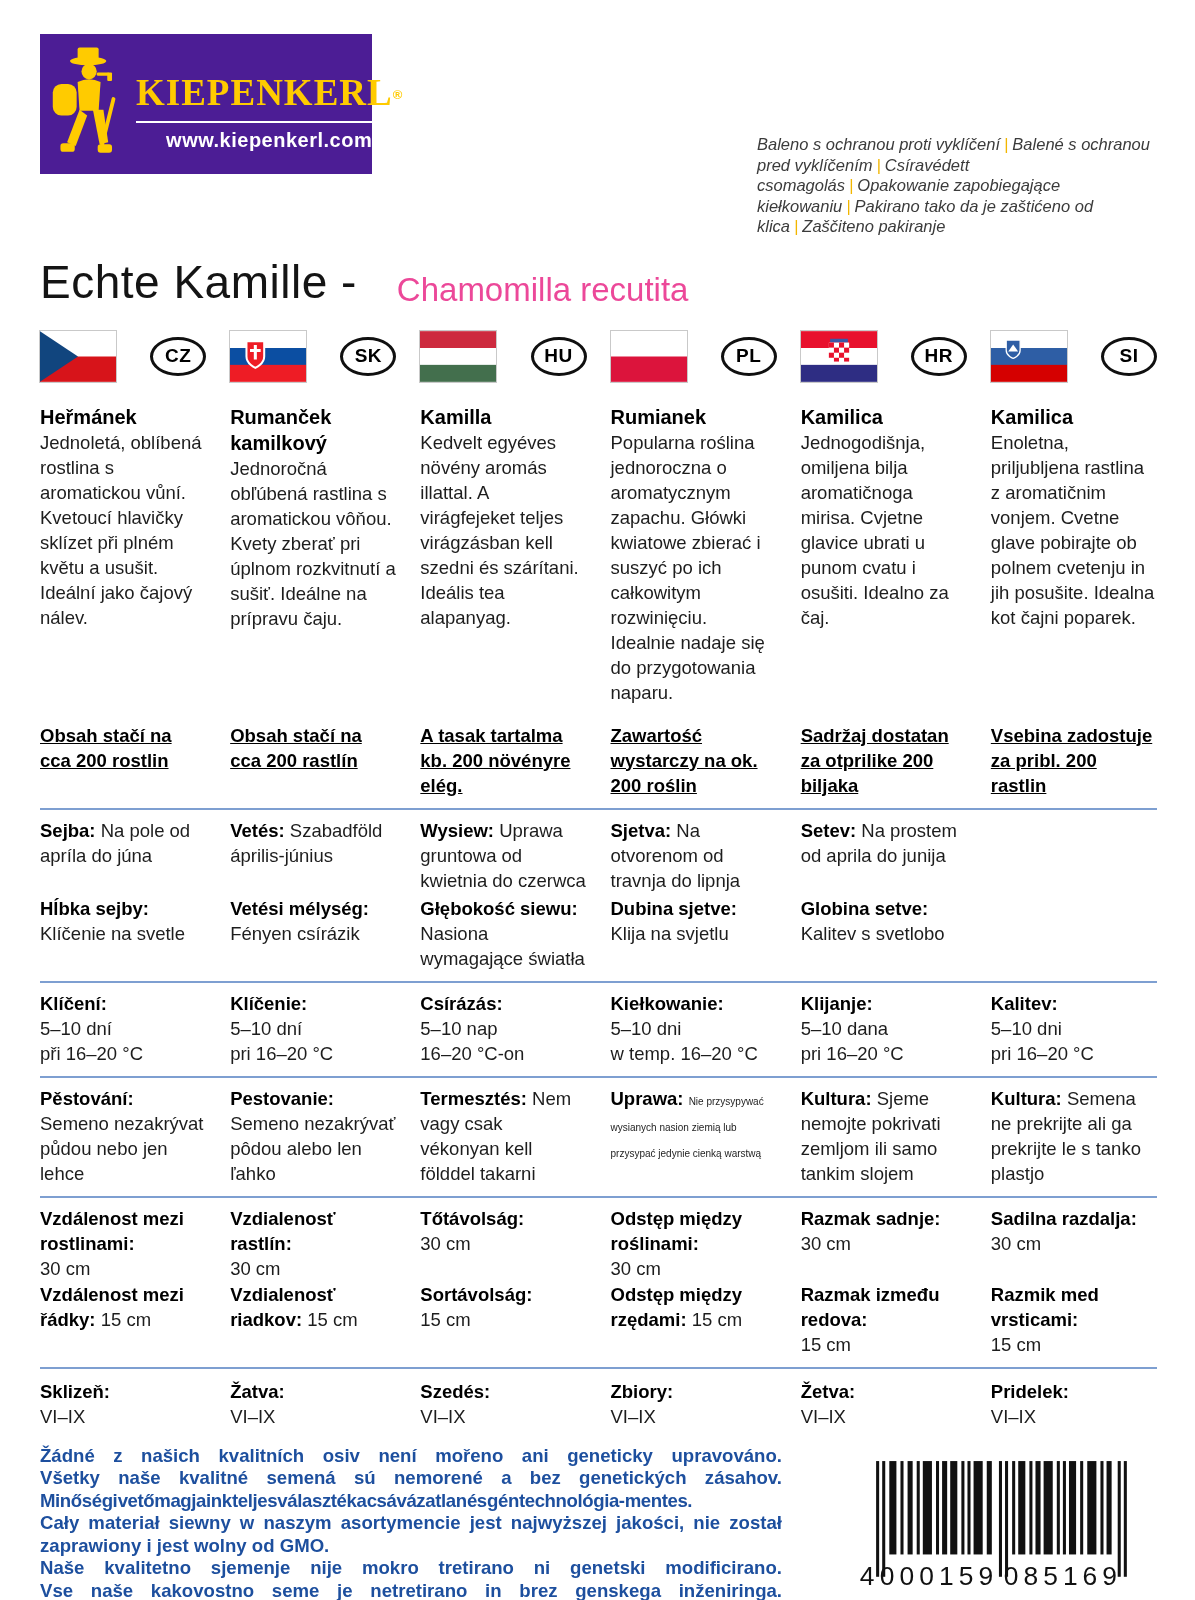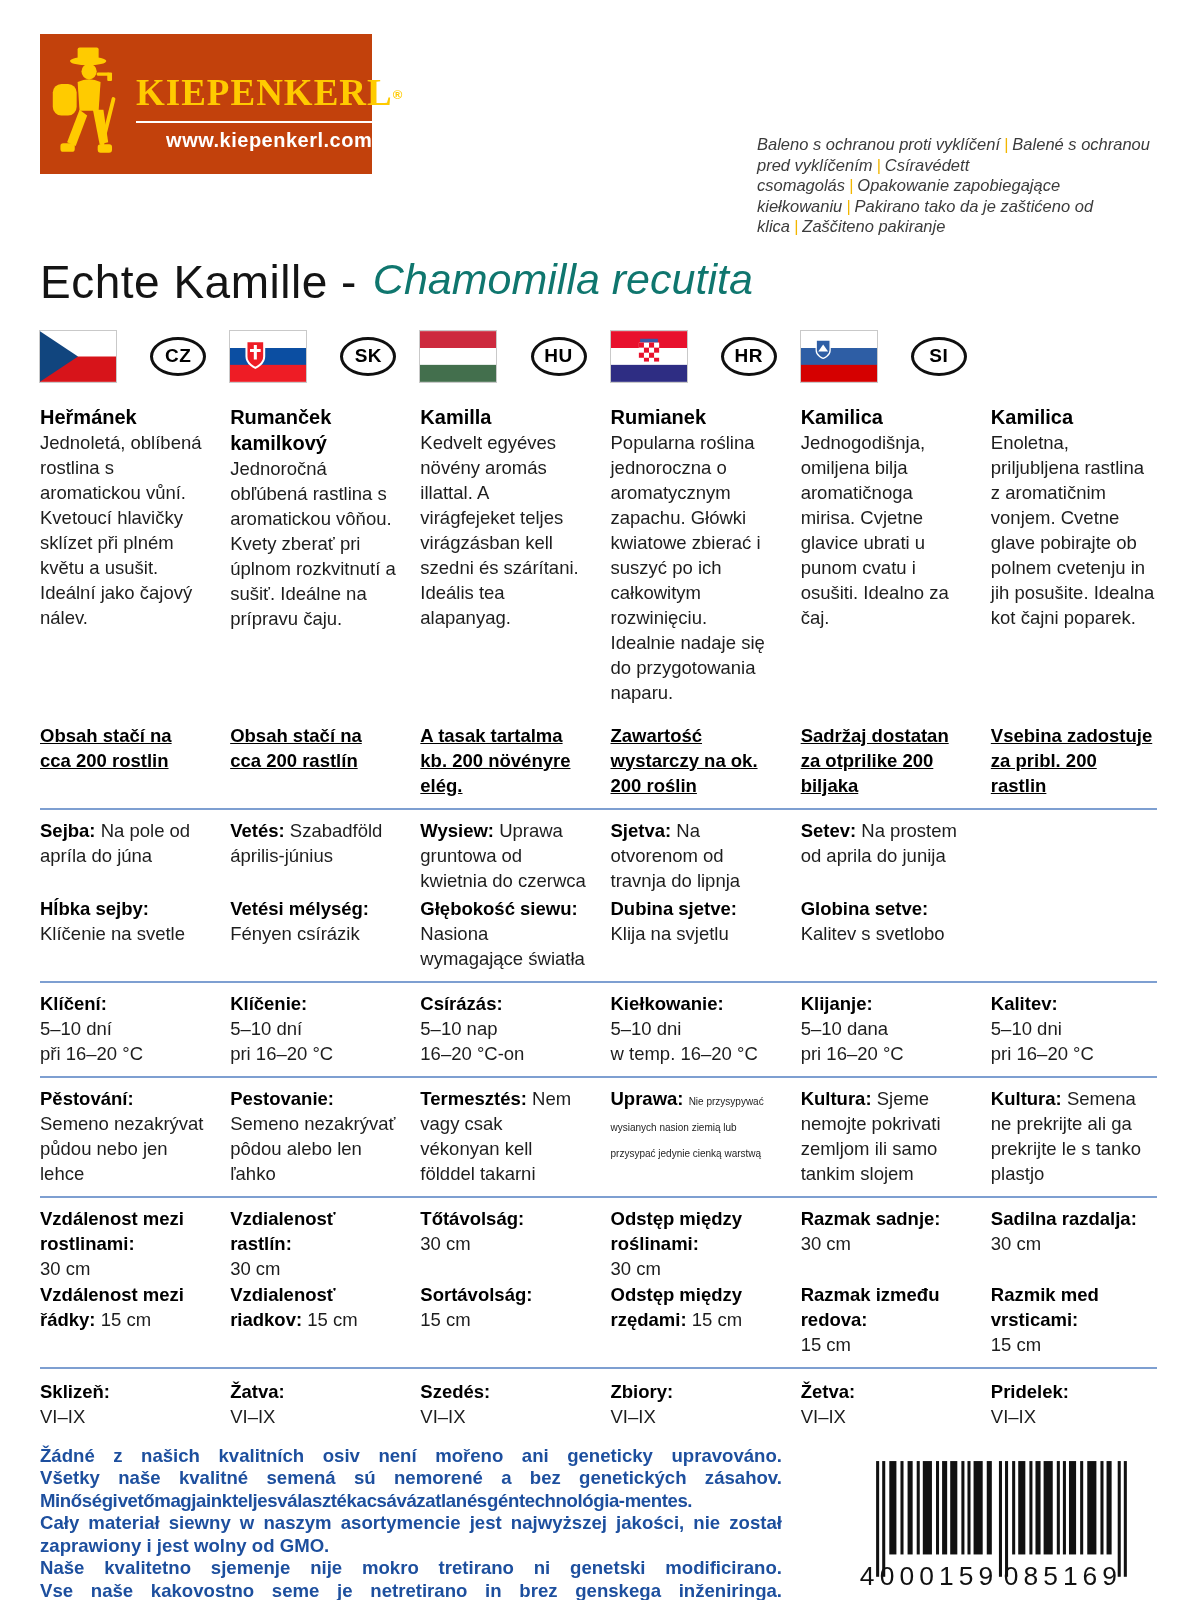--- a/index.html
+++ b/index.html
@@ -5,44 +5,44 @@
   html,body { margin:0; padding:0; }
   body {
     width:1195px; height:1600px; background:#ffffff; overflow:hidden;
     font-family:"Liberation Sans", sans-serif; color:#1a1a1a;
   }
   .page { box-sizing:border-box; padding:34px 38px 0 40px; }
 
   
   .header { display:flex; justify-content:space-between; align-items:flex-start; }
   .logo {
-    width:332px; height:140px; background:#c2410c; box-sizing:border-box;
+    width:332px; height:140px; background:#4c1d95; box-sizing:border-box;
     display:flex; align-items:center; padding:8px 16px 8px 8px; flex:none;
   }
   .man { width:86px; height:122px; flex:none; }
   .logo-right { flex:1; display:flex; flex-direction:column; margin-left:2px; margin-top:14px; }
   .brandrow { white-space:nowrap; }
   .brand {
     font-family:"Liberation Serif", serif; font-weight:bold; font-size:37px;
     color:#ffcb00; letter-spacing:1px;
   }
   .reg { font-size:13px; color:#ffcb00; vertical-align:super; font-weight:bold; }
   .logo-line { height:2px; background:#ffffff; margin:7px 0 6px; }
   .url { color:#ffffff; font-weight:bold; font-size:20px; text-align:center; letter-spacing:0.5px; }
 
   .notice {
     width:400px; margin-top:100px; font-style:italic; font-size:16.5px;
     line-height:20.5px; color:#3b3b3b;
   }
   .pipe { color:#f2b600; padding:0 4px; font-style:italic; }
 
   
-  .title { display:flex; align-items:flex-start; margin-top:18px; }
+  .title { display:flex; align-items:flex-end; margin-top:18px;gap:24px; }
   .title-main { font-size:46px; color:#141414; letter-spacing:0.5px; }
-  .title-latin { font-size:43px; color:#0f766e; margin-left:16px;font-style:italic; }
+  .title-latin { font-size:33px; color:#ec4899; margin-left:16px; }
 
   
   .grid { display:grid; grid-template-columns:repeat(6,1fr); column-gap:24px; }
   .flags { margin-top:22px; }
   .flagcell { display:flex; align-items:center; justify-content:space-between; }
   .flag { width:76px; height:51px; outline:1px solid #c9c9c9; flex:none; }
   .badge {
     width:50px; height:33px; border:3px solid #101010; border-radius:50%;
     display:flex; align-items:center; justify-content:center;
     font-weight:bold; font-size:19px; flex:none; letter-spacing:0.5px; color:#000;
@@ -140,20 +140,27 @@
         </svg>
       <span class="badge">SK</span>
     </div>
     <div class="flagcell">
       <svg class="flag" viewBox="0 0 60 40">
           <rect width="60" height="13.3" fill="#cd2a3e"></rect>
           <rect y="13.3" width="60" height="13.4" fill="#ffffff"></rect>
           <rect y="26.6" width="60" height="13.4" fill="#436f4d"></rect>
         </svg>
       <span class="badge">HU</span>
+    </div>
+    <div class="flagcell">
+      <svg class="flag" viewBox="0 0 60 40">
+          <rect width="60" height="20" fill="#ffffff"></rect>
+          <rect y="20" width="60" height="20" fill="#dc143c"></rect>
+        </svg>
+      <span class="badge">PL</span>
     </div>
     <div class="flagcell">
       <svg class="flag" viewBox="0 0 60 40">
           <rect width="60" height="13.3" fill="#e8112d"></rect>
           <rect y="13.3" width="60" height="13.4" fill="#ffffff"></rect>
           <rect y="26.6" width="60" height="13.4" fill="#2e2d83"></rect>
           <rect x="23" y="6" width="14" height="3" fill="#3a57a7"></rect>
           <rect x="22" y="9" width="16" height="15" fill="#ffffff"></rect>
           <g fill="#e8112d">
             <rect x="22" y="9" width="4" height="4"></rect>

